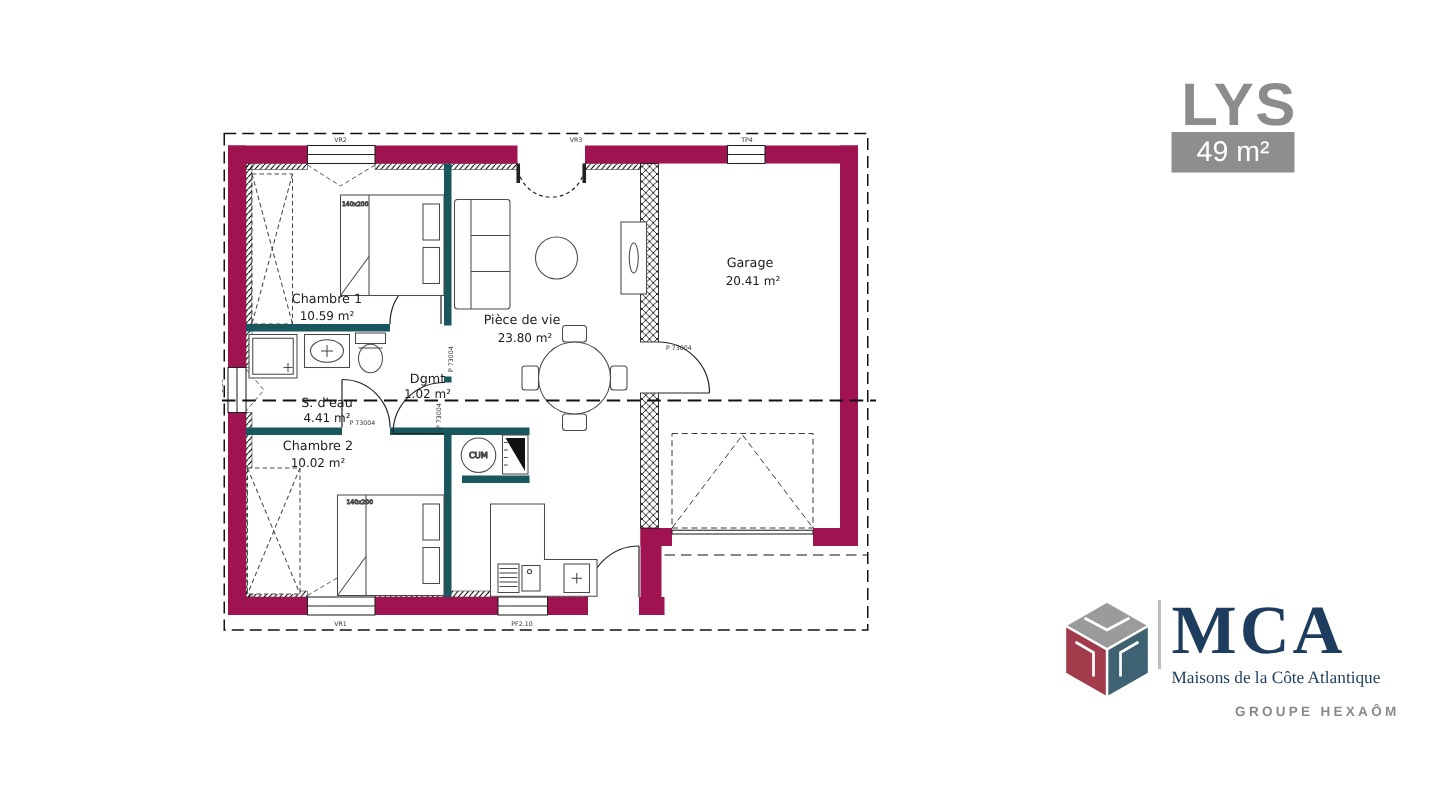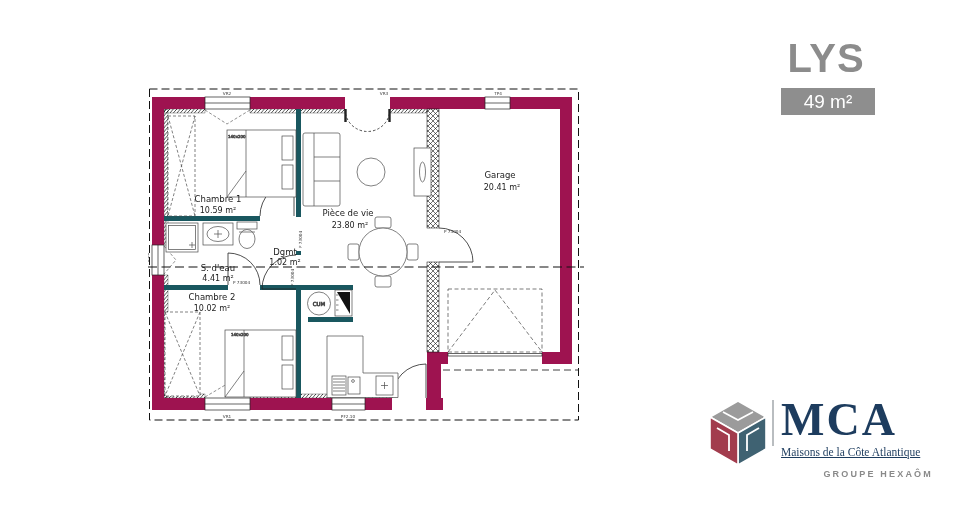--- a/index.html
+++ b/index.html
@@ -1,32 +1,32 @@
 <!DOCTYPE html>
 <html><head>
 <meta charset="utf-8">
 <style>
   html,body{margin:0;padding:0;background:#fff;}
   #stage{position:relative;width:960px;height:532px;background:#ffffff;overflow:hidden;
          font-family:"DejaVu Sans",sans-serif;}
   
-  .title{position:absolute;left:756px;top:36px;width:140px;text-align:center;
+  .title{position:absolute;left:756px;top:48px;width:140px;text-align:center;
          font-size:40px;font-weight:bold;color:#8c8c8c;letter-spacing:1px;
          font-family:"Liberation Sans","DejaVu Sans",sans-serif;}
-  .badge{position:absolute;left:781px;top:88px;width:94px;height:27px;background:#8e8e8e;
+  .badge{position:absolute;left:781px;top:88px;width:82px;height:27px;background:#8e8e8e;
          color:#ffffff;font-size:19px;text-align:center;line-height:27px;
          font-family:"Liberation Sans","DejaVu Sans",sans-serif;}
   
   .logo-cube{position:absolute;left:706px;top:399px;}
   .logo-divider{position:absolute;left:772px;top:400px;width:2px;height:46px;background:#b9bdc0;}
   .logo-text{position:absolute;left:781px;top:396px;width:152px;}
   .logo-brand{font-family:"Liberation Serif","DejaVu Serif",serif;font-weight:600;
               font-size:46px;line-height:48px;color:#1d3c5e;letter-spacing:2px;}
   .logo-tagline{font-family:"Liberation Serif","DejaVu Serif",serif;font-size:11.5px;
-                color:#1d3c5e;margin-top:2px;white-space:nowrap;text-decoration:underline;}
+                color:#1d3c5e;margin-top:2px;white-space:nowrap;}
   .logo-group{font-family:"Liberation Sans","DejaVu Sans",sans-serif;font-size:9px;
               color:#8a8a8a;letter-spacing:2.2px;text-align:right;margin-top:11px;font-weight:bold;}
   
   .plan{position:absolute;left:148px;top:86px;}
   svg text{font-family:"DejaVu Sans",sans-serif;fill:#1b1b1b;}
   .room-name{font-size:8.5px;}
   .room-area{font-size:8px;}
   .tiny{font-size:4.2px;fill:#333;}
   .bedsize{font-size:4px;fill:#777;}
 </style>

